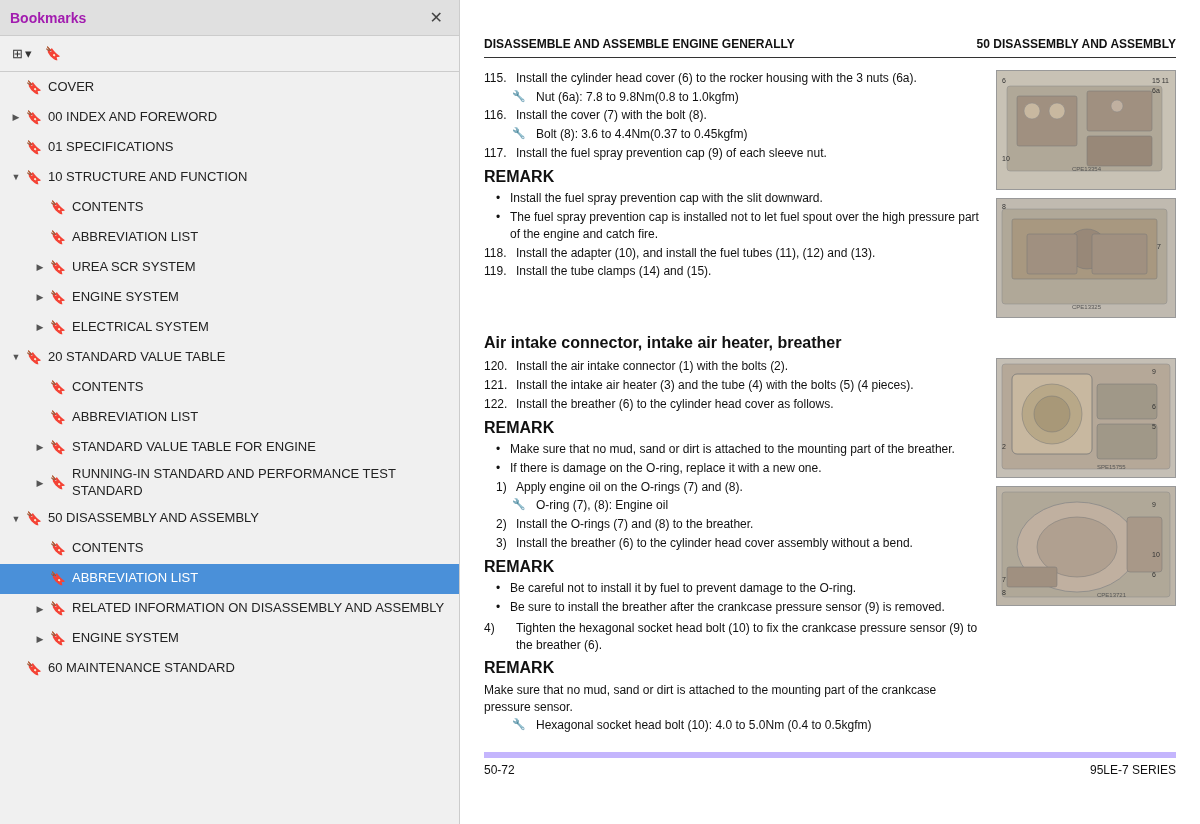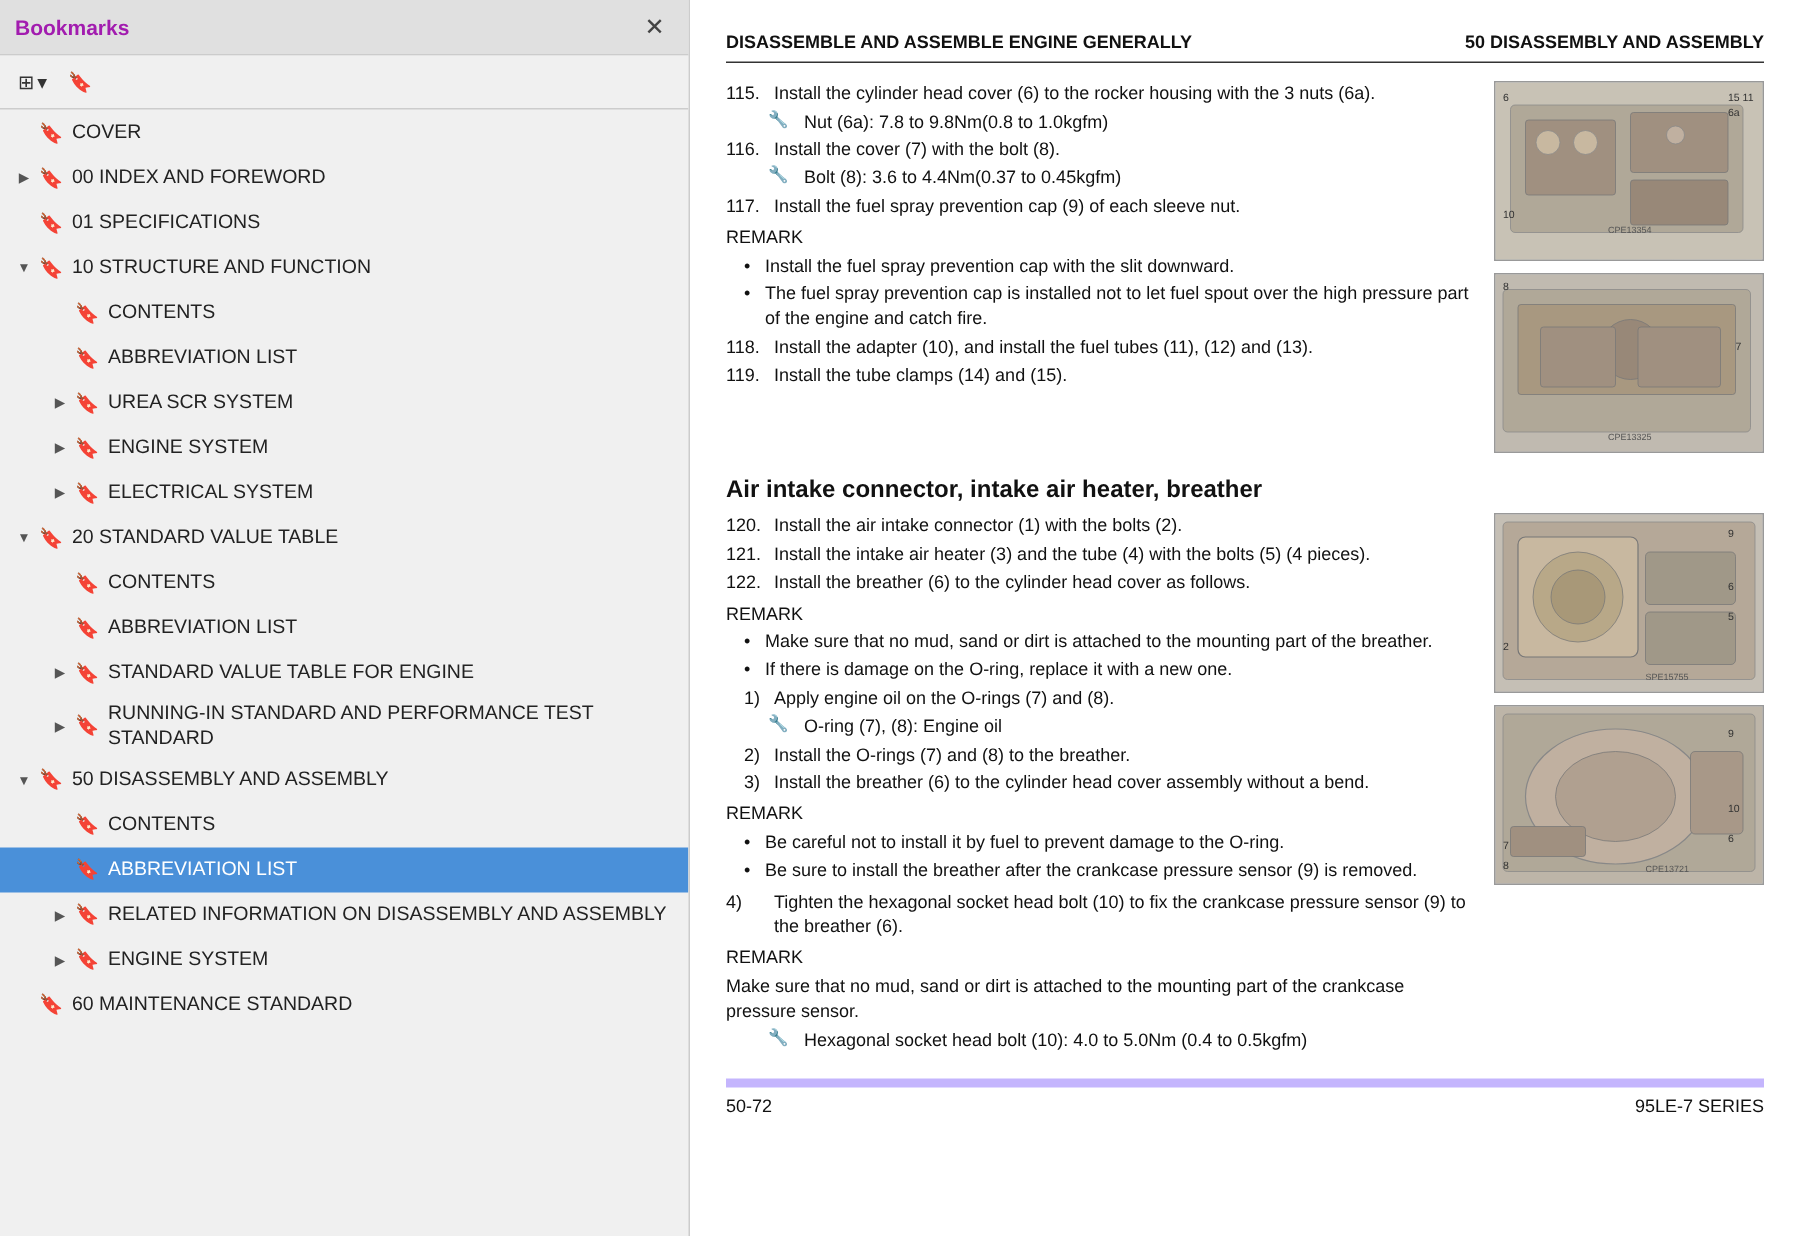--- a/index.html
+++ b/index.html
@@ -162,21 +162,21 @@
       overflow: hidden;
       position: relative;
     }
 
     #pdf-page {
       flex: 1;
       background: #fff;
       margin: 0;
       overflow-y: auto;
       overflow-x: hidden;
-      padding: 20px 24px;
+      padding: 36px 24px;
       font-size: 12px;
       color: #111;
       line-height: 1.4;
     }
 
     #pdf-header {
       display: flex;
       justify-content: space-between;
       align-items: flex-start;
       border-bottom: 1px solid #333;
@@ -242,22 +242,22 @@
       margin: 2px 0 2px 28px;
       font-size: 12px;
     }
 
     .sub-step-icon {
       font-size: 11px;
       min-width: 20px;
     }
 
     .remark-title {
-      font-weight: normal;
-      font-size: 12px;
+      font-weight: bold;
+      font-size: 16px;
       margin: 4px 0 2px 0;
     }
 
     .bullet {
       display: flex;
       gap: 4px;
       margin: 2px 0 2px 12px;
       font-size: 12px;
     }
 

